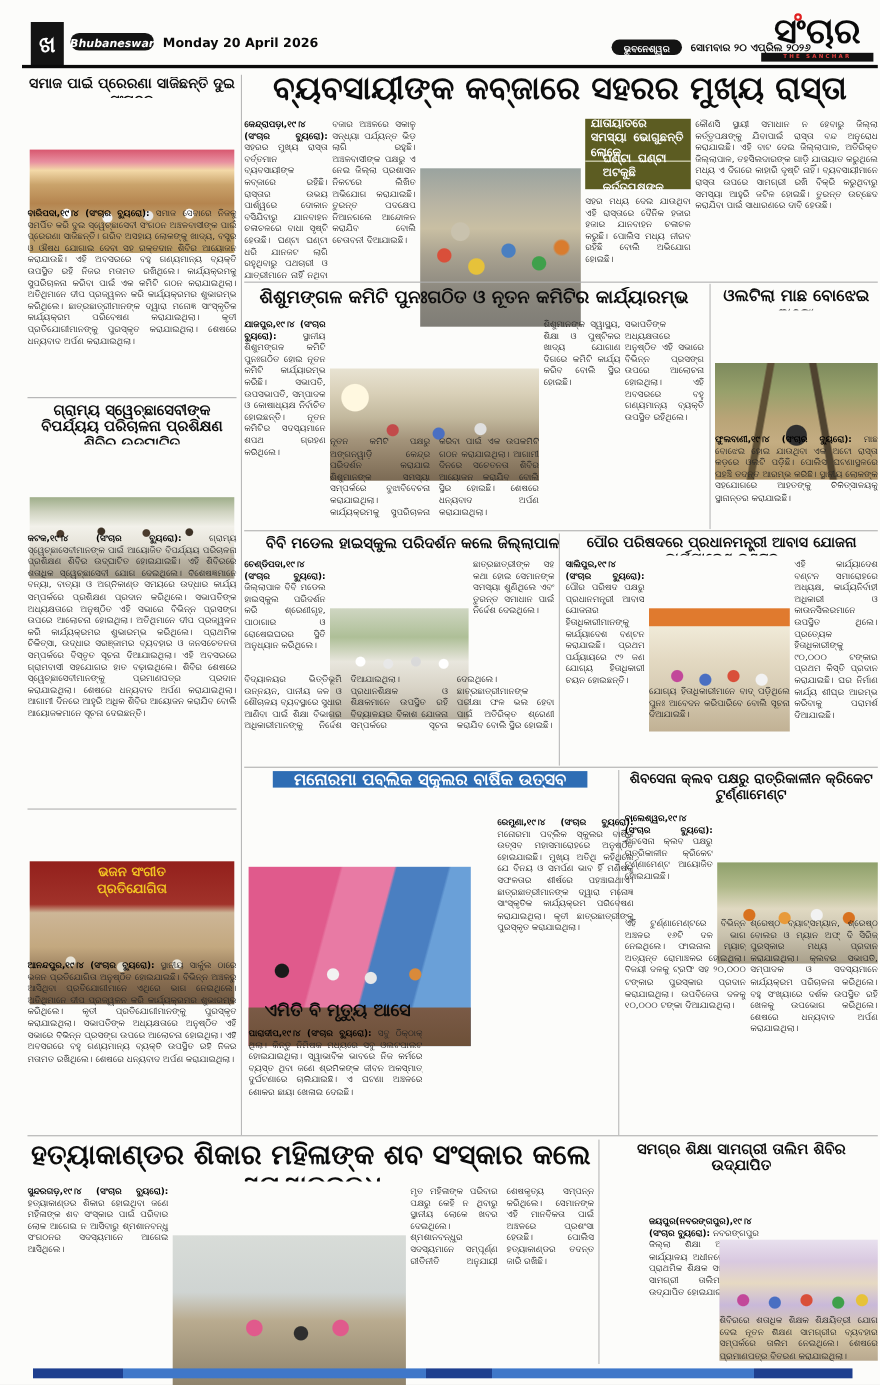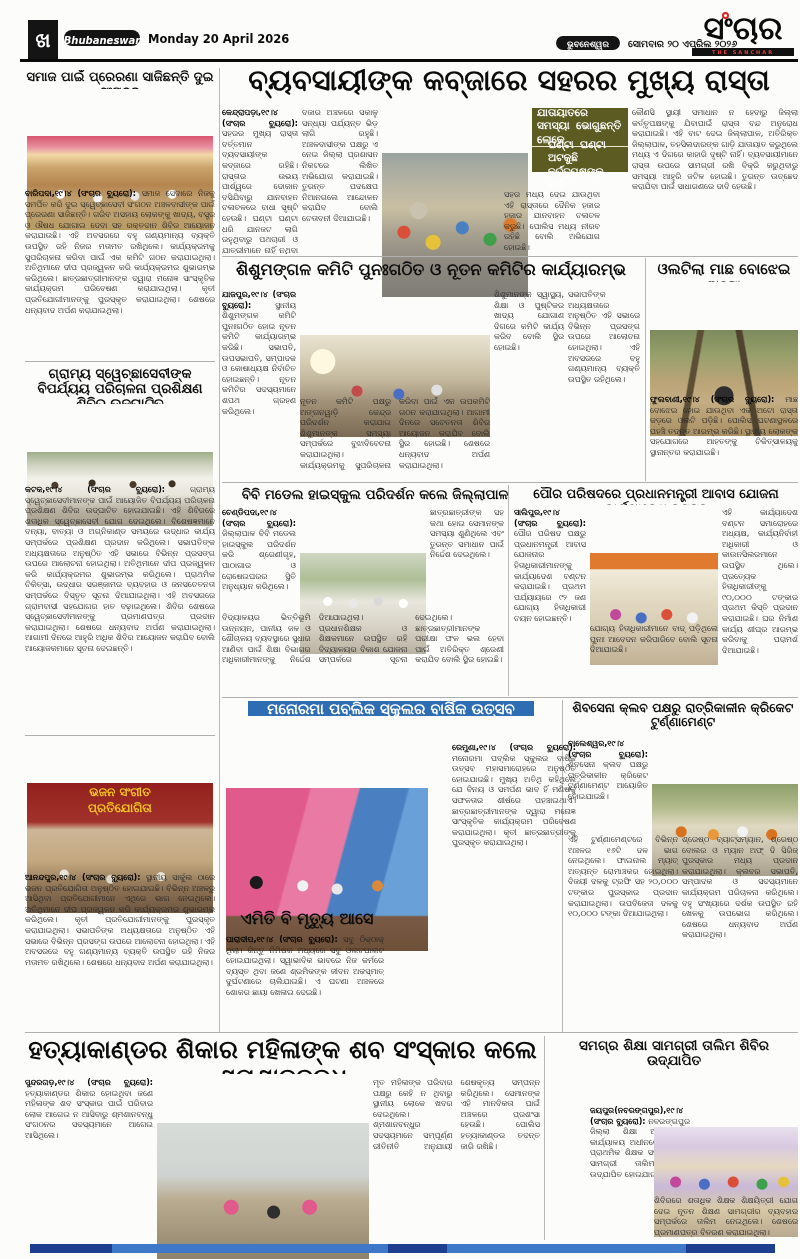--- a/index.html
+++ b/index.html
@@ -104,21 +104,21 @@
          radial-gradient(circle at 55% 52%, #4a7fc1 6px, transparent 7px),
          radial-gradient(circle at 74% 60%, #3fa04b 6px, transparent 7px),
          radial-gradient(circle at 88% 50%, #d97c2e 6px, transparent 8px),
          radial-gradient(circle at 25% 40%, #c9c2ae 8px, transparent 9px),
          linear-gradient(180deg,#9aa39f 0%,#b8b4a3 22%,#c9bfa3 38%,#a9a290 55%,#8e8a80 75%,#7f7d76 100%);"></div>
 
   <div class="abs" style="left:532px;top:108px;width:96px;height:64px;background:#5c5c22;">
     <div class="boxcell" style="height:32px;border-bottom:1px solid #e8e8d0;">ଯାତାୟାତରେ ସମସ୍ୟା ଭୋଗୁଛନ୍ତି ଲୋକେ</div>
     <div class="boxcell" style="height:31px;padding-left:16px;">ଘଣ୍ଟା ଘଣ୍ଟା ଅଟକୁଛି କର୍ତ୍ତୃପକ୍ଷଙ୍କ ଗାଡ଼ି</div>
   </div>
-  <div class="abs bt" style="left:504px;top:178px;width:96px;height:76px;margin-top:12px;">ସହର ମଧ୍ୟ ଦେଇ ଯାଉଥିବା ଏହି ରାସ୍ତାରେ ଦୈନିକ ହଜାର ହଜାର ଯାନବାହନ ଚଳାଚଳ କରୁଛି। ପୋଲିସ ମଧ୍ୟ ନୀରବ ରହିଛି ବୋଲି ଅଭିଯୋଗ ହୋଇଛି।</div>
+  <div class="abs bt" style="left:532px;top:178px;width:96px;height:76px;">ସହର ମଧ୍ୟ ଦେଇ ଯାଉଥିବା ଏହି ରାସ୍ତାରେ ଦୈନିକ ହଜାର ହଜାର ଯାନବାହନ ଚଳାଚଳ କରୁଛି। ପୋଲିସ ମଧ୍ୟ ନୀରବ ରହିଛି ବୋଲି ଅଭିଯୋଗ ହୋଇଛି।</div>
 
   <div class="abs bt" style="left:632px;top:108px;width:166px;height:146px;">କୌଣସି ସ୍ଥାୟୀ ସମାଧାନ ନ ହେବାରୁ ଜିଲ୍ଲା କର୍ତ୍ତୃପକ୍ଷଙ୍କୁ ଯିବାପାଇଁ ରାସ୍ତା ବନ୍ଦ ଅନୁରୋଧ କରାଯାଇଛି। ଏହି ବାଟ ଦେଇ ଜିଲ୍ଲାପାଳ, ଅତିରିକ୍ତ ଜିଲ୍ଲାପାଳ, ତହସିଲଦାରଙ୍କ ଗାଡ଼ି ଯାତାୟାତ କରୁଥିଲେ ମଧ୍ୟ ଏ ଦିଗରେ କାହାରି ଦୃଷ୍ଟି ନାହିଁ। ବ୍ୟବସାୟୀମାନେ ରାସ୍ତା ଉପରେ ସାମଗ୍ରୀ ରଖି ବିକ୍ରି କରୁଥିବାରୁ ସମସ୍ୟା ଆହୁରି ଜଟିଳ ହୋଇଛି। ତୁରନ୍ତ ଉଚ୍ଛେଦ କରାଯିବା ପାଇଁ ସାଧାରଣରେ ଦାବି ହେଉଛି।</div>
 
   <div class="abs hline" style="left:222px;top:256px;width:576px;"></div>
 
   <div class="abs vline" style="left:645px;top:258px;height:223px;"></div>
 
   <div class="abs hl" style="left:222px;top:261px;width:418px;height:25px;font-size:16.5px;">ଶିଶୁମଙ୍ଗଳ କମିଟି ପୁନଃଗଠିତ ଓ ନୂତନ କମିଟିର କାର୍ଯ୍ୟାରମ୍ଭ</div>
   <div class="abs bt" style="left:222px;top:290px;width:74px;height:190px;">
     <span class="dl">ଯାଜପୁର,୧୯।୪ (ସଂଚାର ବ୍ୟୁରୋ):</span>

